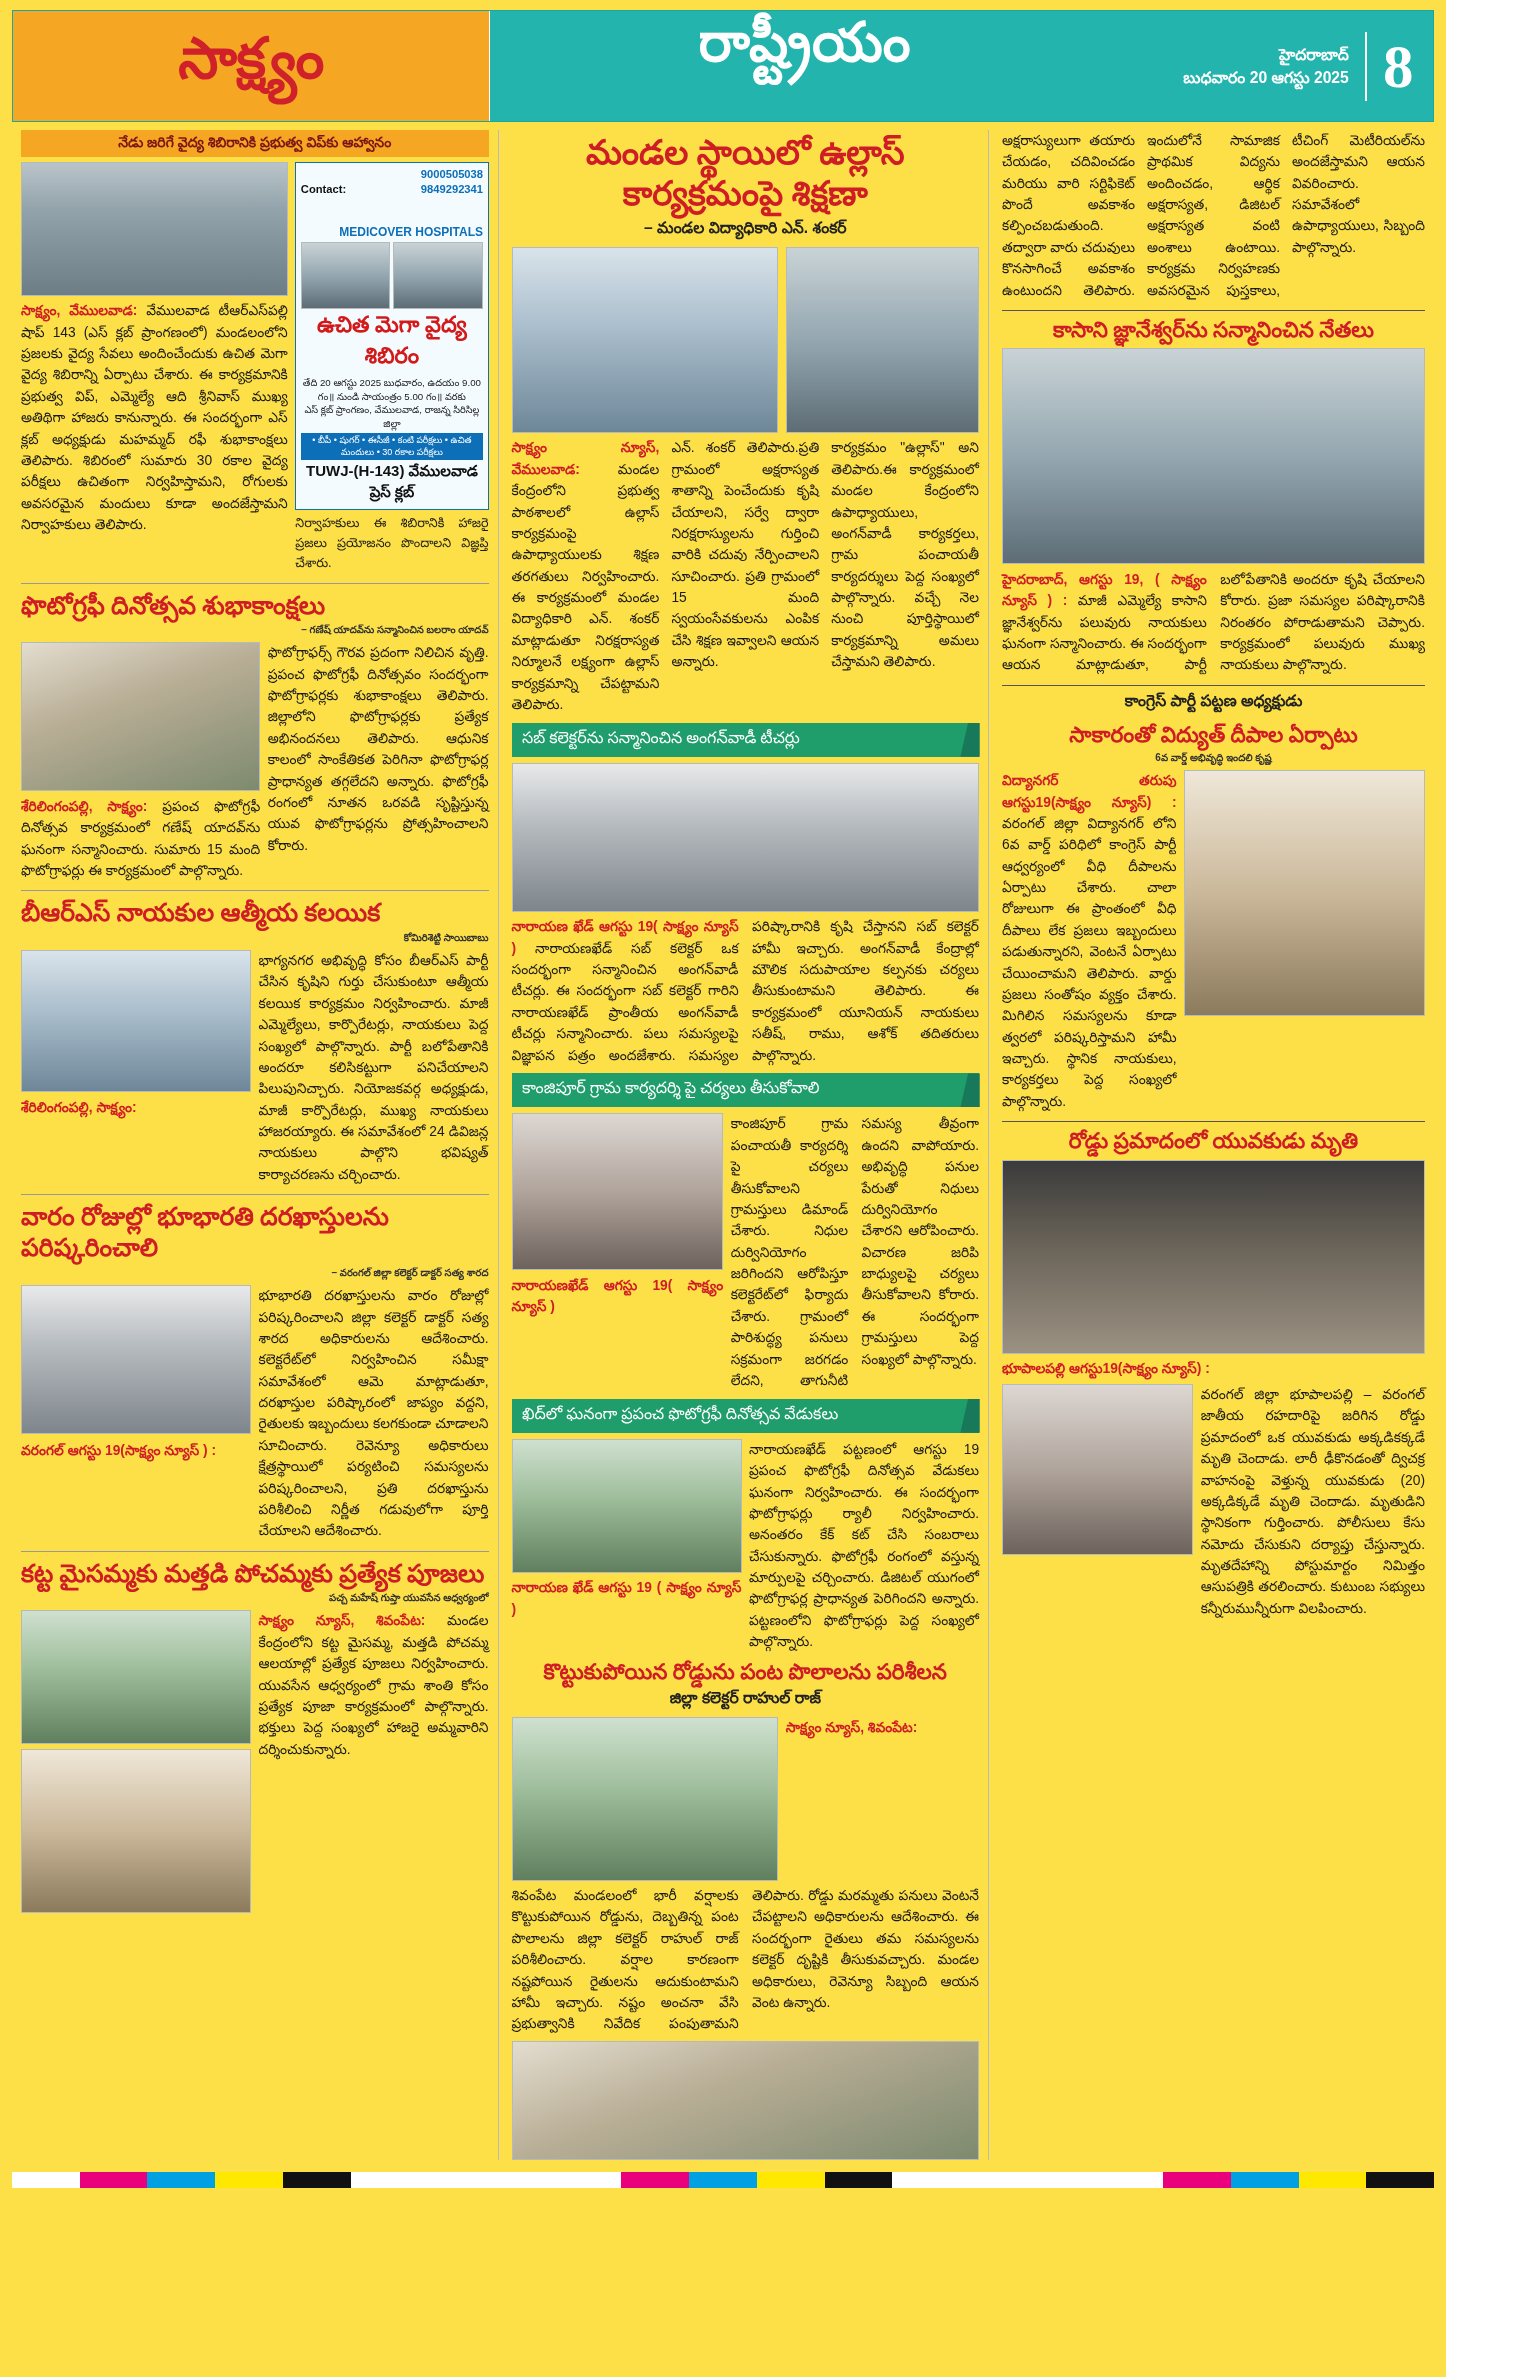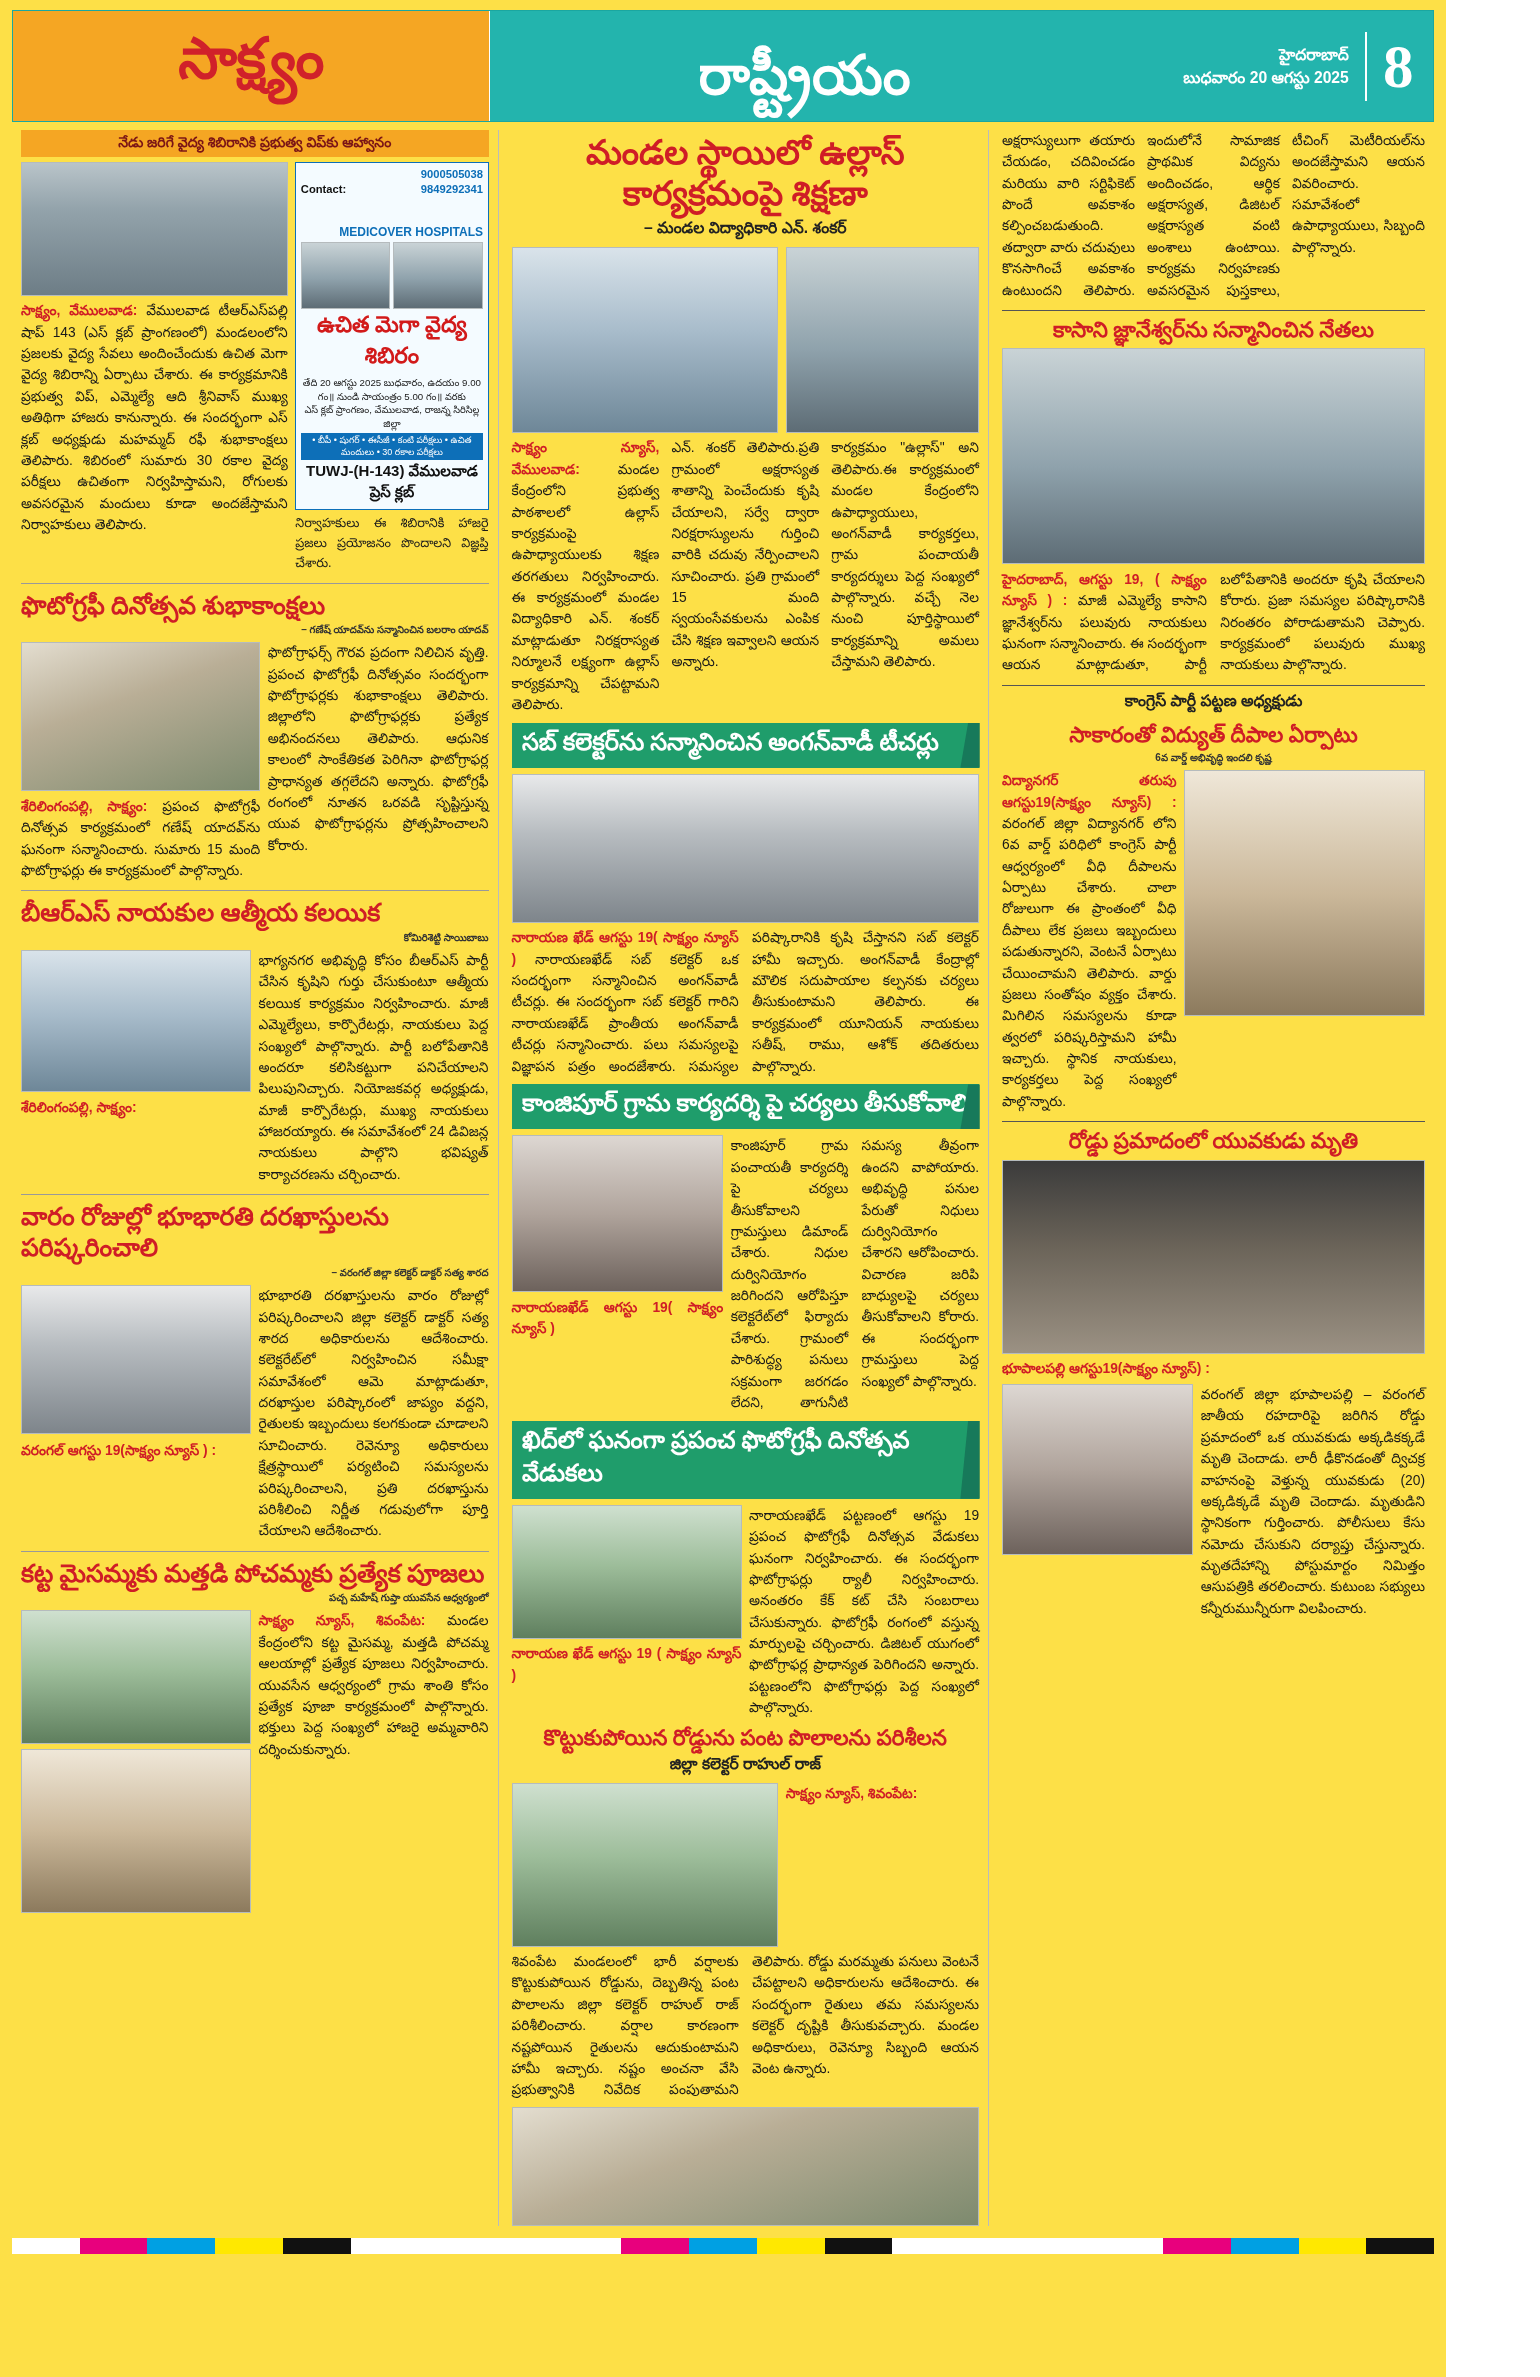--- a/index.html
+++ b/index.html
@@ -36,21 +36,21 @@
   .mast-logo .logo-text {
     font-family:"Liberation Serif", serif;
     font-size:57px;
     font-weight:bold;
     color:#d0212a;
     letter-spacing:-0.7px;
   }
   .mast-center {
     flex:1;
     display:flex;
-    align-items:flex-end;
+    align-items:flex-start;
     justify-content:center;
   }
   .mast-center .rashtriyam {
     font-family:"Liberation Serif", serif;
     font-size:55px;
     font-weight:bold;
     color:#ffffff;
     letter-spacing:0.7px;
   }
   .mast-right {
@@ -119,22 +119,22 @@
   .byline {
     text-align:right;
     font-size:10px;
     color:#333;
     margin:1.5px 0 4.5px;
     font-weight:bold;
   }
   .greenbar {
     background:#1f9d6b;
     color:#ffffff;
-    font-size:24px;
-    font-weight:bold;
+    font-size:16px;
+    font-weight:normal;
     font-family:"Liberation Serif", serif;
     padding:6px 10.4px;
     margin:7.5px 0 6px;
     position:relative;
   }
   .greenbar::after {
     content:"";
     position:absolute;
     right:-0.7px; top:0; bottom:0;
     width:19.4px;

